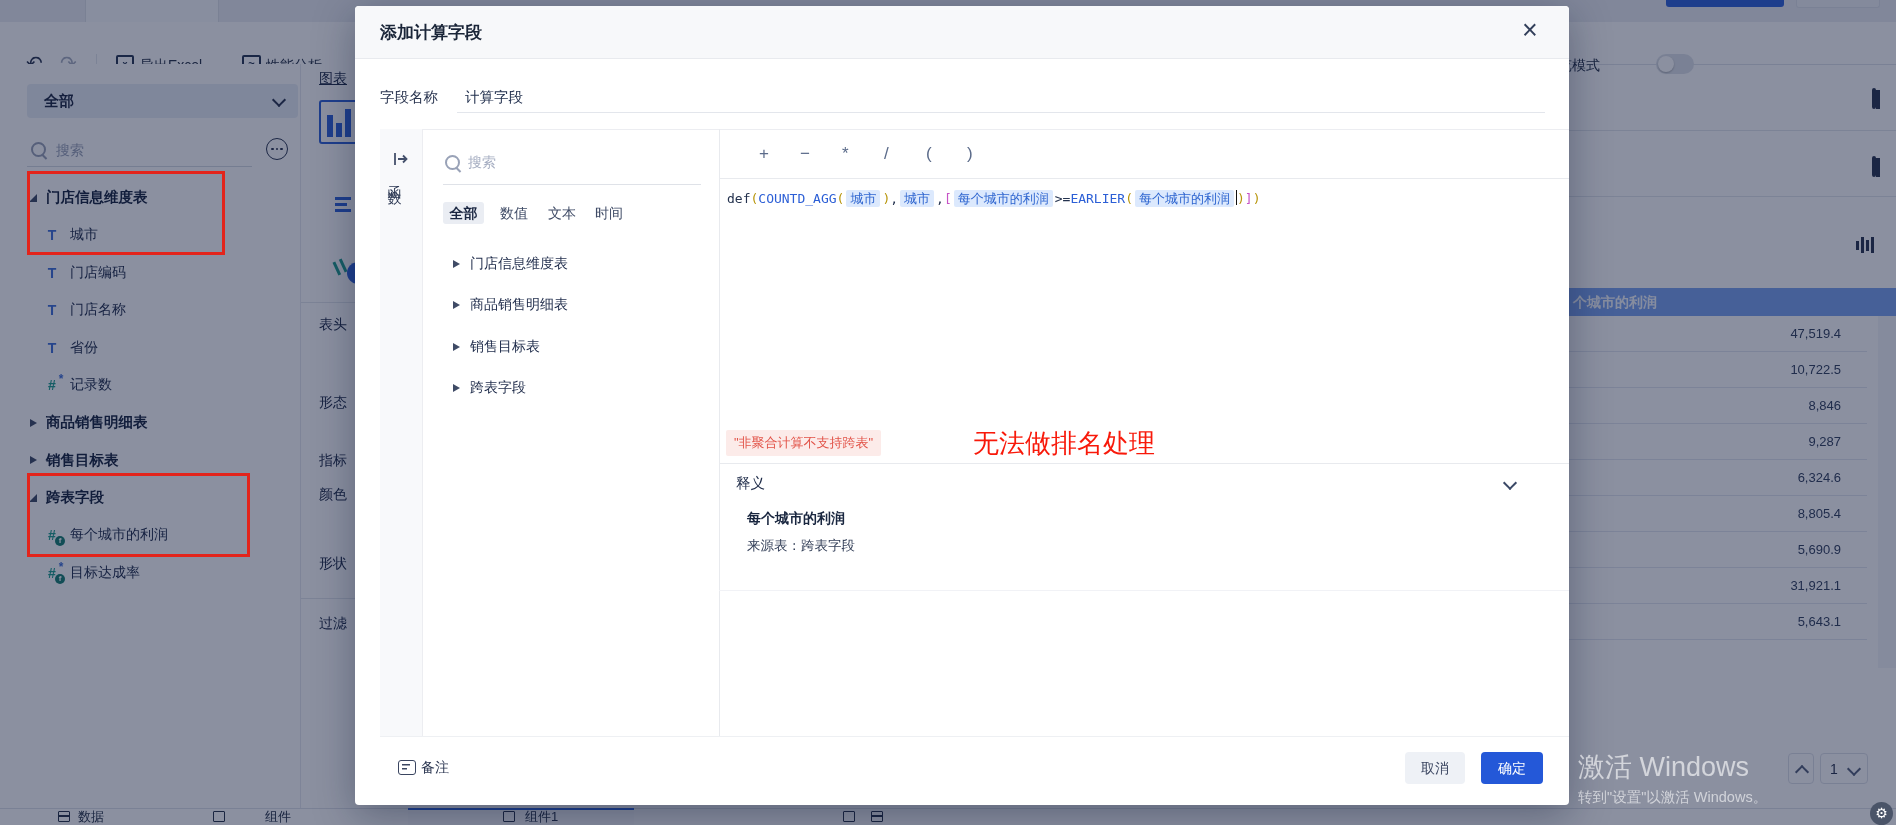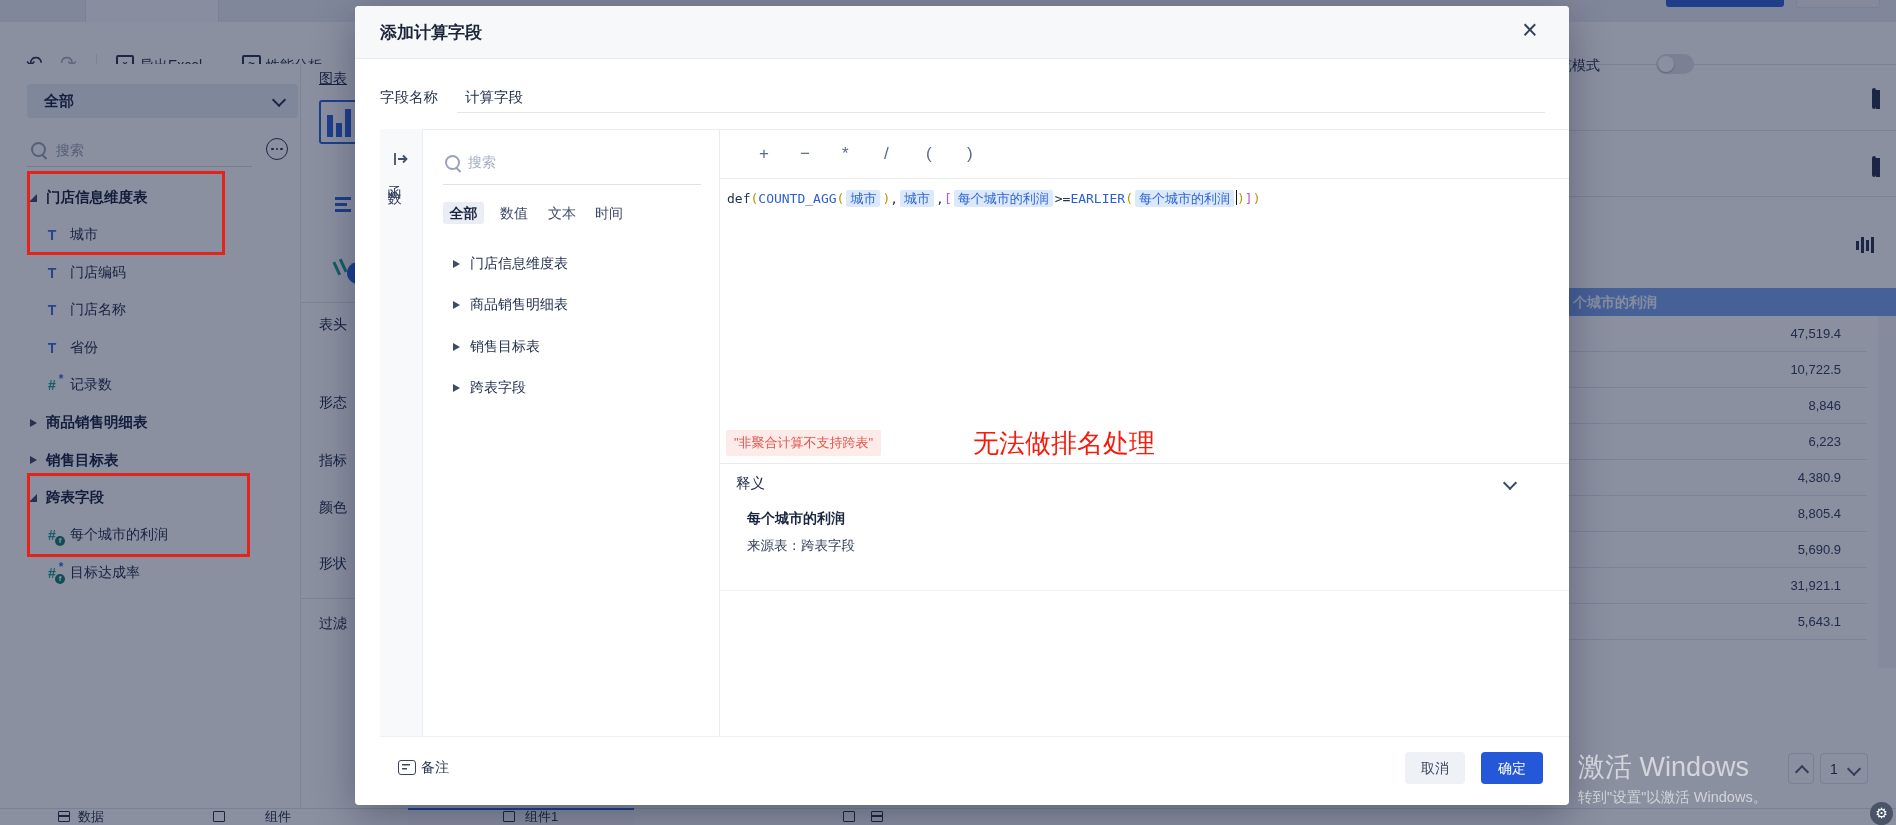--- a/index.html
+++ b/index.html
@@ -214,42 +214,42 @@
         <i></i>
         <i></i>
       </div>
     <div class="ic-bigdot"></div>
     <span class="hline" style="left:0;top:238px;width:55px;"></span>
     <span class="hline" style="left:0;top:534px;width:55px;"></span>
   <span class="strip-label" style="top: 6px; text-decoration: underline;">图表</span>
       <span class="strip-label" style="top: 252px;">表头</span>
       <span class="strip-label" style="top: 330px; text-align: center;">形态</span>
       <span class="strip-label" style="top: 388px;">指标</span>
-      <span class="strip-label" style="top: 435px;">颜色</span>
+      <span class="strip-label" style="top: 422px;">颜色</span>
       <span class="strip-label" style="top: 491px;">形状</span>
       <span class="strip-label" style="top: 551px;">过滤</span>
     </div>
 
   <span class="hline" style="left:1569px;top:130px;width:327px;"></span>
   <span class="hline" style="left:1569px;top:196px;width:327px;"></span>
   <span class="ic-brush" style="left:1872px;top:90px;"><span class="b1"></span><span class="b2"></span></span>
   <span class="ic-brush" style="left:1872px;top:158px;"><span class="b1"></span><span class="b2"></span></span>
   <span class="ic-eq" style="left:1856px;top:236px;">
       <i style="height:9px;"></i>
       <i style="height:16px;"></i>
       <i style="height:11px;"></i>
       <i style="height:16px;"></i>
     </span>
   <div class="dtable-head">个城市的利润</div>
   <div class="dtable">
       <div class="drow">47,519.4</div>
       <div class="drow">10,722.5</div>
       <div class="drow">8,846</div>
-      <div class="drow">6,223</div>
-      <div class="drow">4,380.9</div>
+      <div class="drow">9,287</div>
+      <div class="drow">6,324.6</div>
       <div class="drow">8,805.4</div>
       <div class="drow">5,690.9</div>
       <div class="drow">31,921.1</div>
       <div class="drow">5,643.1</div>
     </div>
   <div class="scrollstrip"></div>
 
   <div class="pagebox" style="left:1788px;top:753px;width:26px;height:31px;">
     <span class="chev chev-abs" style="left:8px;top:13px;transform:rotate(-135deg);color:#55617c;"></span>
   </div>

